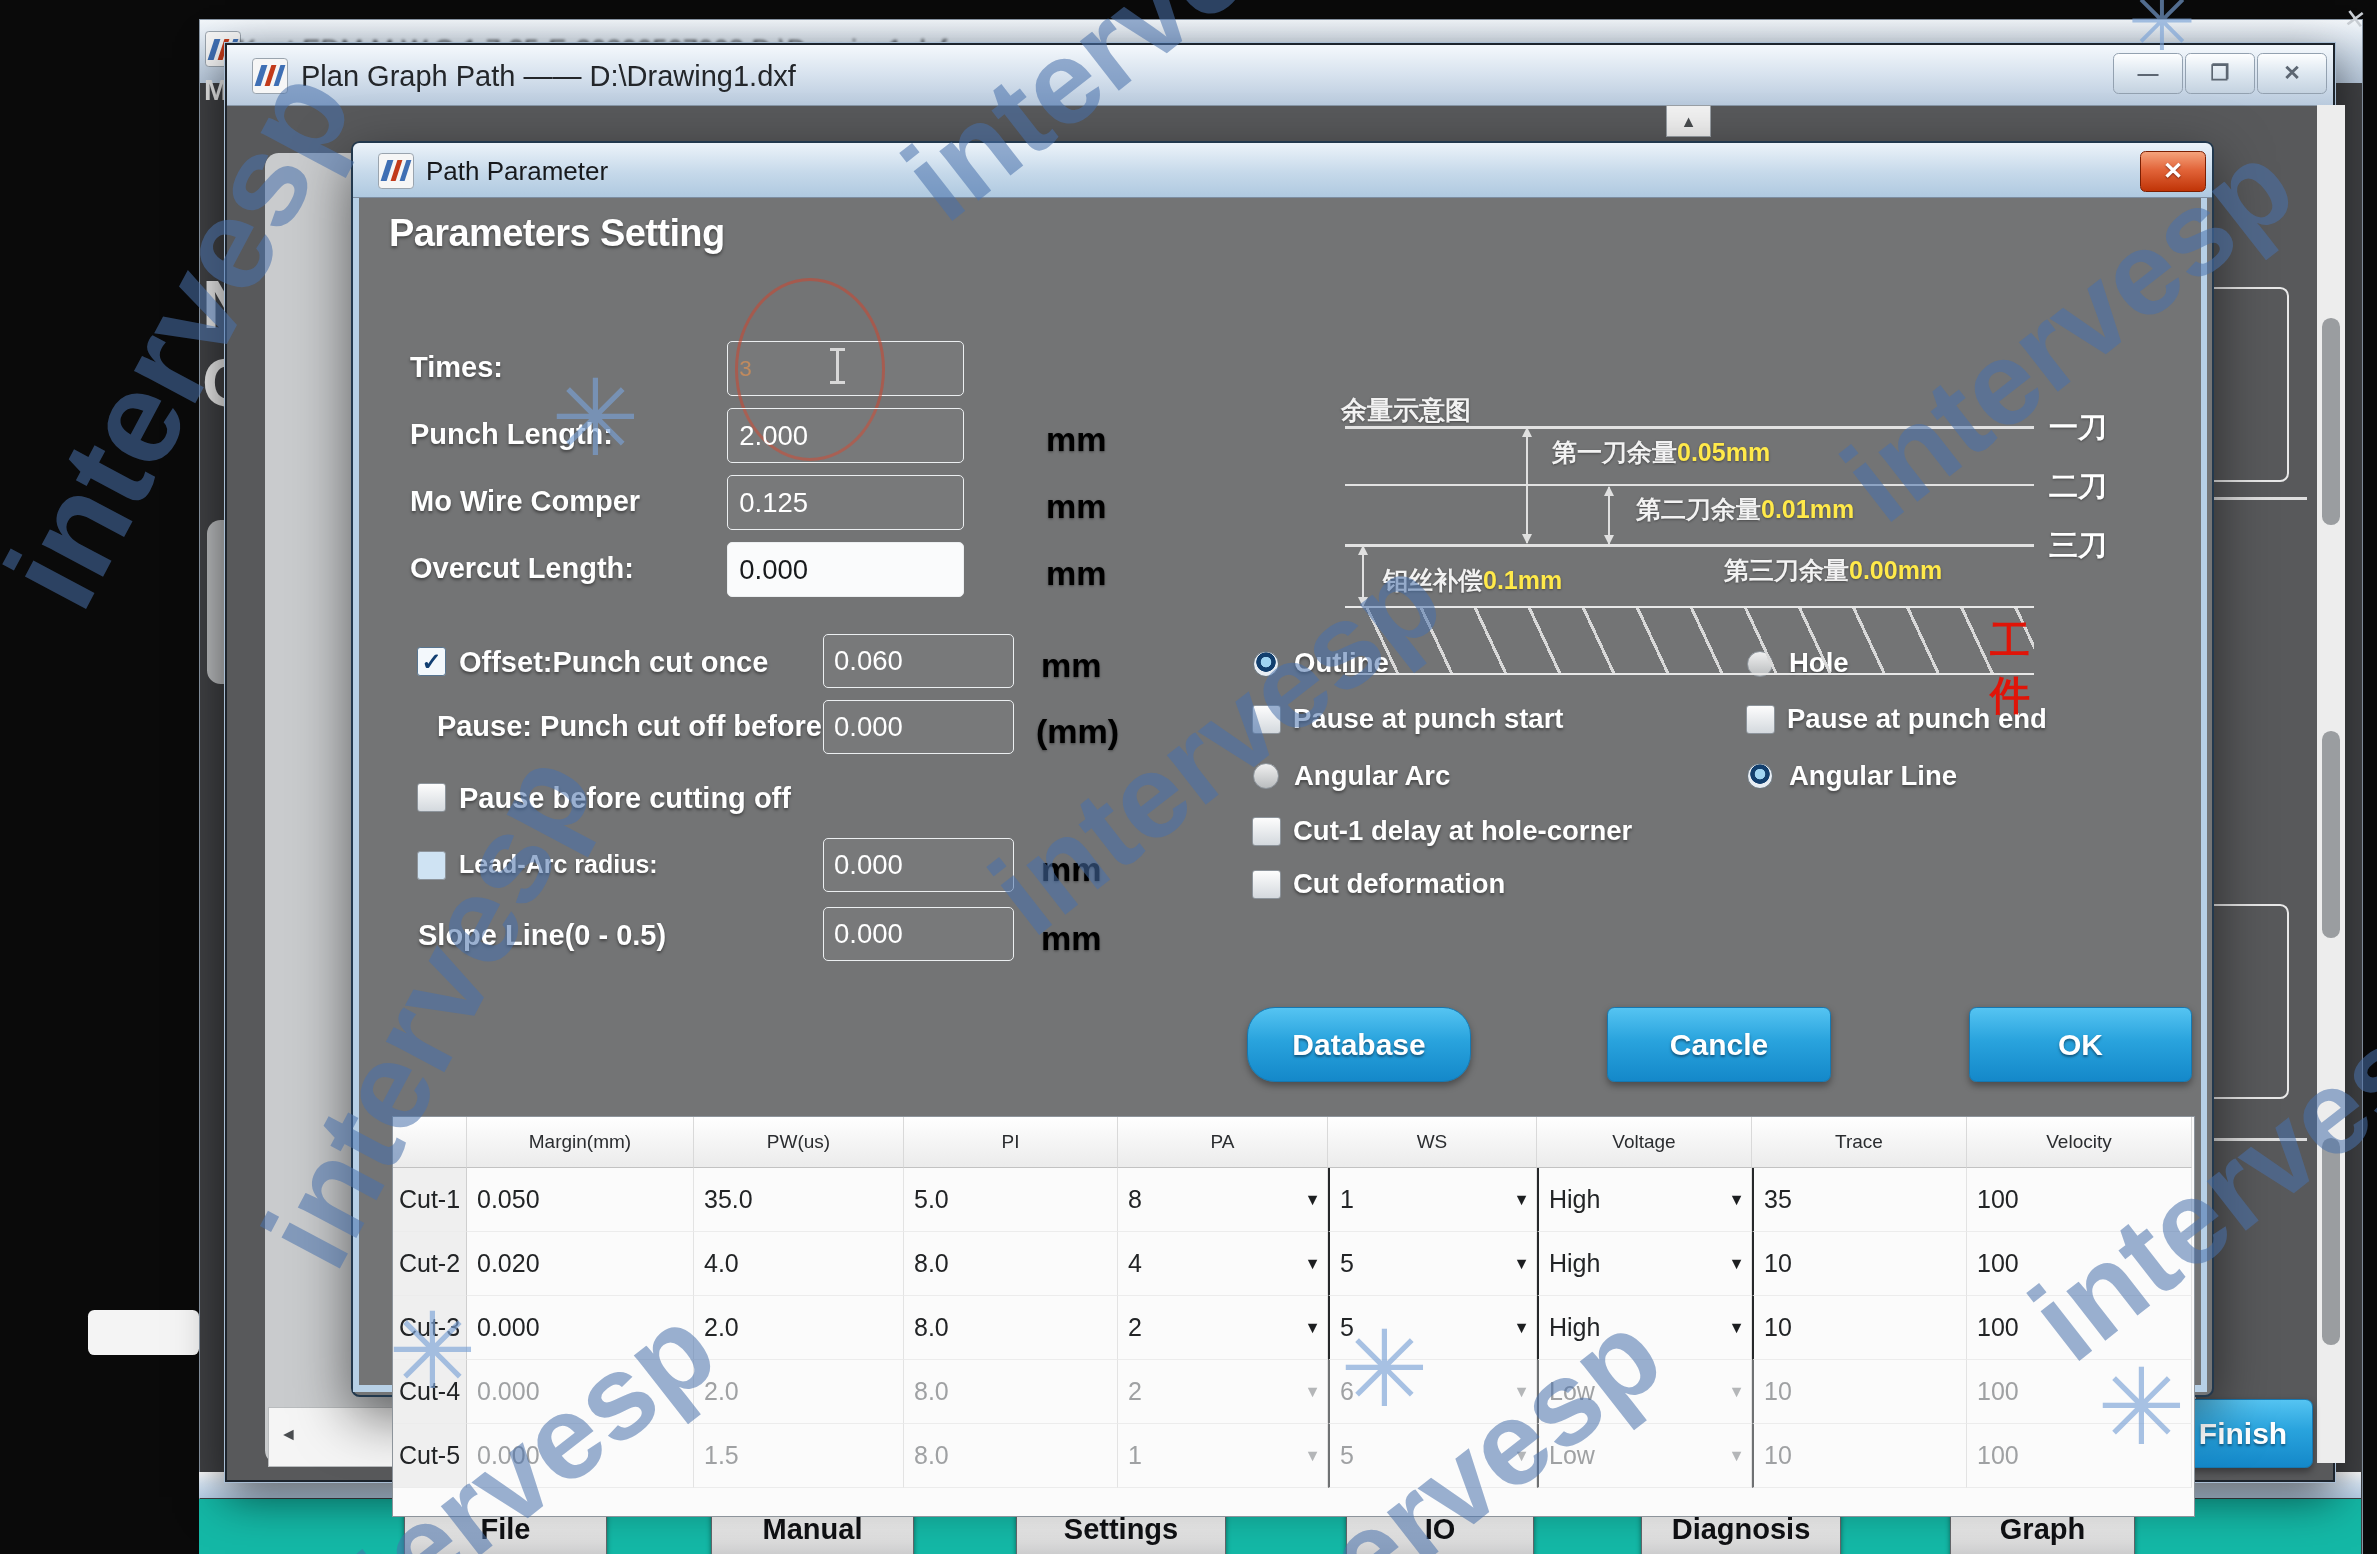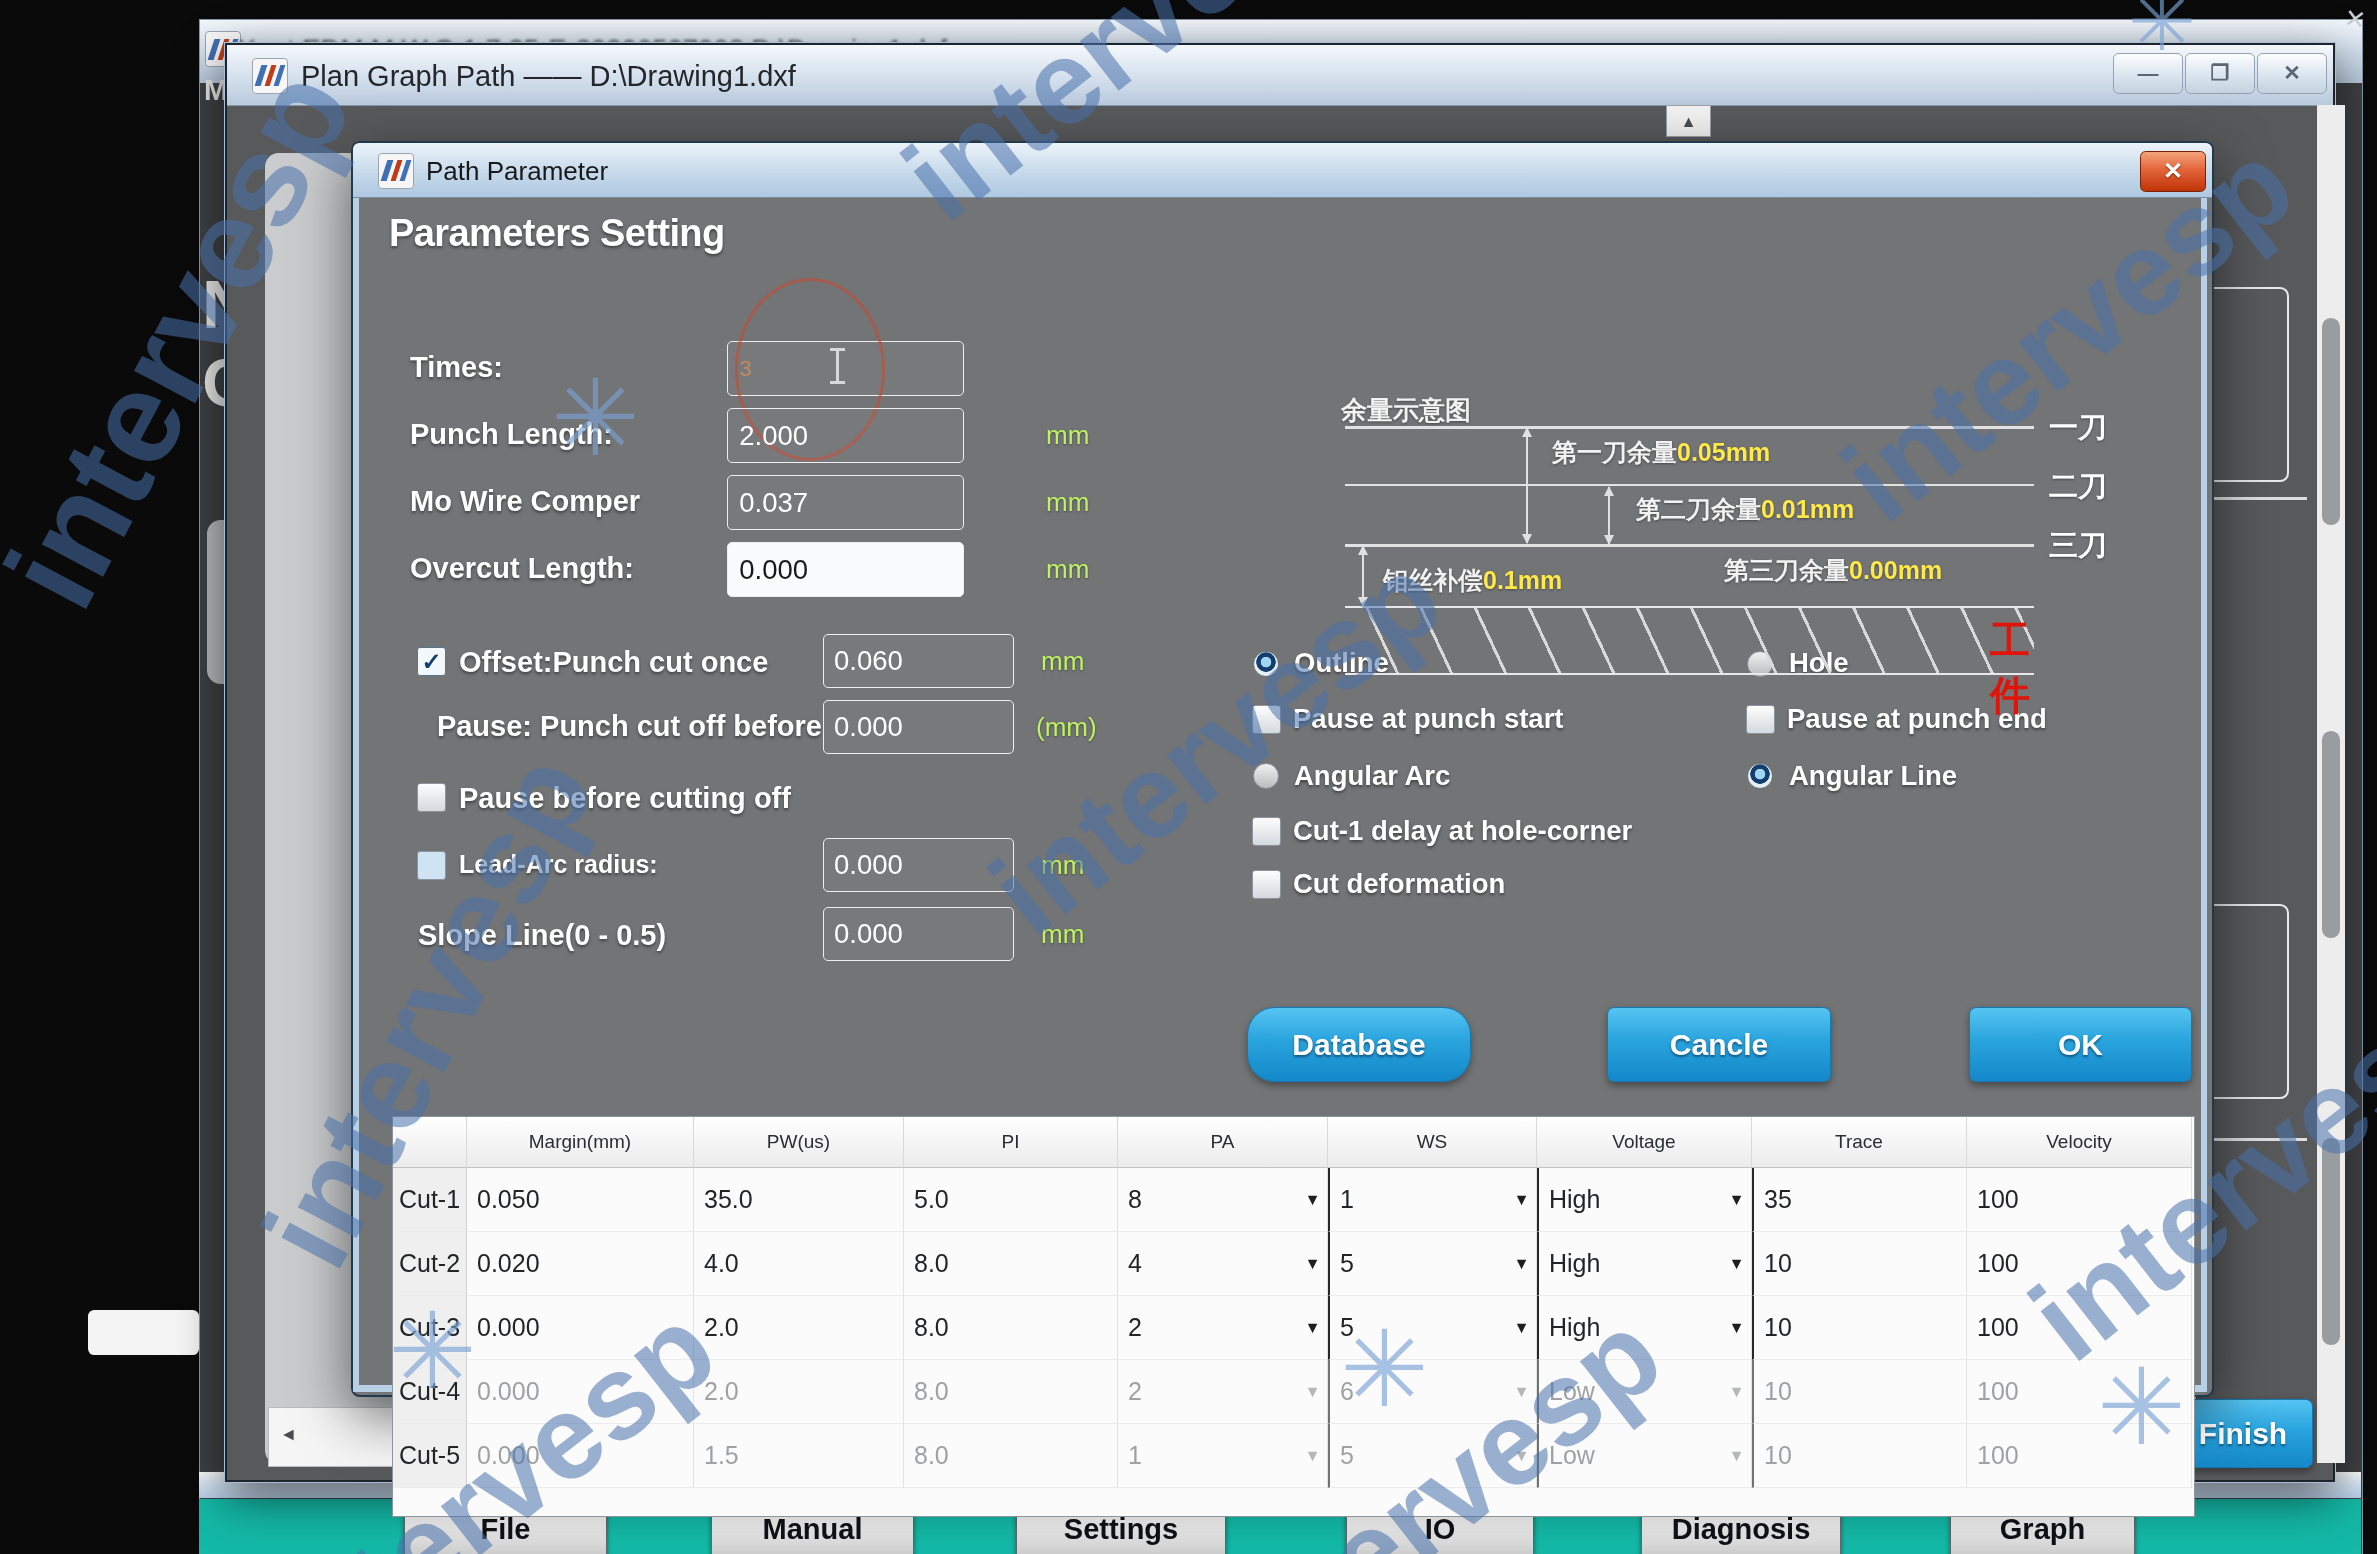--- a/index.html
+++ b/index.html
@@ -100,21 +100,21 @@
   .wlabel{color:#fff;font-weight:bold;text-shadow:0 1.9px 3.1px rgba(0,0,0,.45);white-space:nowrap;}
   #ps-heading{left:30px;top:13.8px;font-size:38px;letter-spacing:-0.6px;}
 
   .fbox{position:absolute;width:237px;height:55px;border:1.9px solid #eceff1;border-radius:5px;
         color:#fff;font-size:27.5px;display:flex;align-items:center;padding-left:11.3px;
         box-sizing:border-box;background:rgba(255,255,255,0.04);}
   .fbox.lit{background:#fafbfc;color:#17191c;}
   .cbox{position:absolute;width:191px;height:54px;border:1.9px solid #eceff1;border-radius:5px;
         color:#fff;font-size:27.5px;display:flex;align-items:center;padding-left:10px;
         box-sizing:border-box;background:rgba(255,255,255,0.04);}
-  .unit{position:absolute;color:#bef264;font-size:26px;font-weight:normal;
+  .unit{position:absolute;color:#000000;font-size:34px;font-weight:bold;
         text-shadow:0 1.3px 2.5px rgba(0,0,0,.4);}
 
   
   #times-val{font-size:22.5px;color:#c08a5e;}
   #caret{position:absolute;left:477px;top:150px;width:3.1px;height:36px;background:#d8d8d8;}
   #caret:before,#caret:after{content:"";position:absolute;left:-6.3px;width:15.6px;height:3.1px;background:#d8d8d8;}
   #caret:before{top:0;} #caret:after{bottom:0;}
   #ann-circle{position:absolute;left:376px;top:80px;width:144px;height:177px;border-radius:50%;
               border:3.8px solid rgba(198,74,52,.6);}
 
@@ -313,21 +313,21 @@
       <div id="ann-circle"></div>
 
       <div class="abs wlabel" style="left:51px;top:220px;font-size:29px;">Punch Length:</div>
       <div class="fbox" style="left:368px;top:210px;">
           <span>2.000</span>
         </div>
       <div class="unit" style="left:687px;top:222px;">mm</div>
 
       <div class="abs wlabel" style="left:51px;top:287px;font-size:29px;">Mo Wire Comper</div>
       <div class="fbox" style="left:368px;top:277px;">
-          <span>0.037</span>
+          <span>0.125</span>
         </div>
       <div class="unit" style="left:687px;top:289px;">mm</div>
 
       <div class="abs wlabel" style="left:51px;top:354px;font-size:29px;">Overcut Length:</div>
       <div class="fbox lit" style="left:368px;top:344px;">
           <span>0.000</span>
         </div>
       <div class="unit" style="left:687px;top:356px;">mm</div>
 
       <div class="cb checked" style="left:58px;top:449px;">

